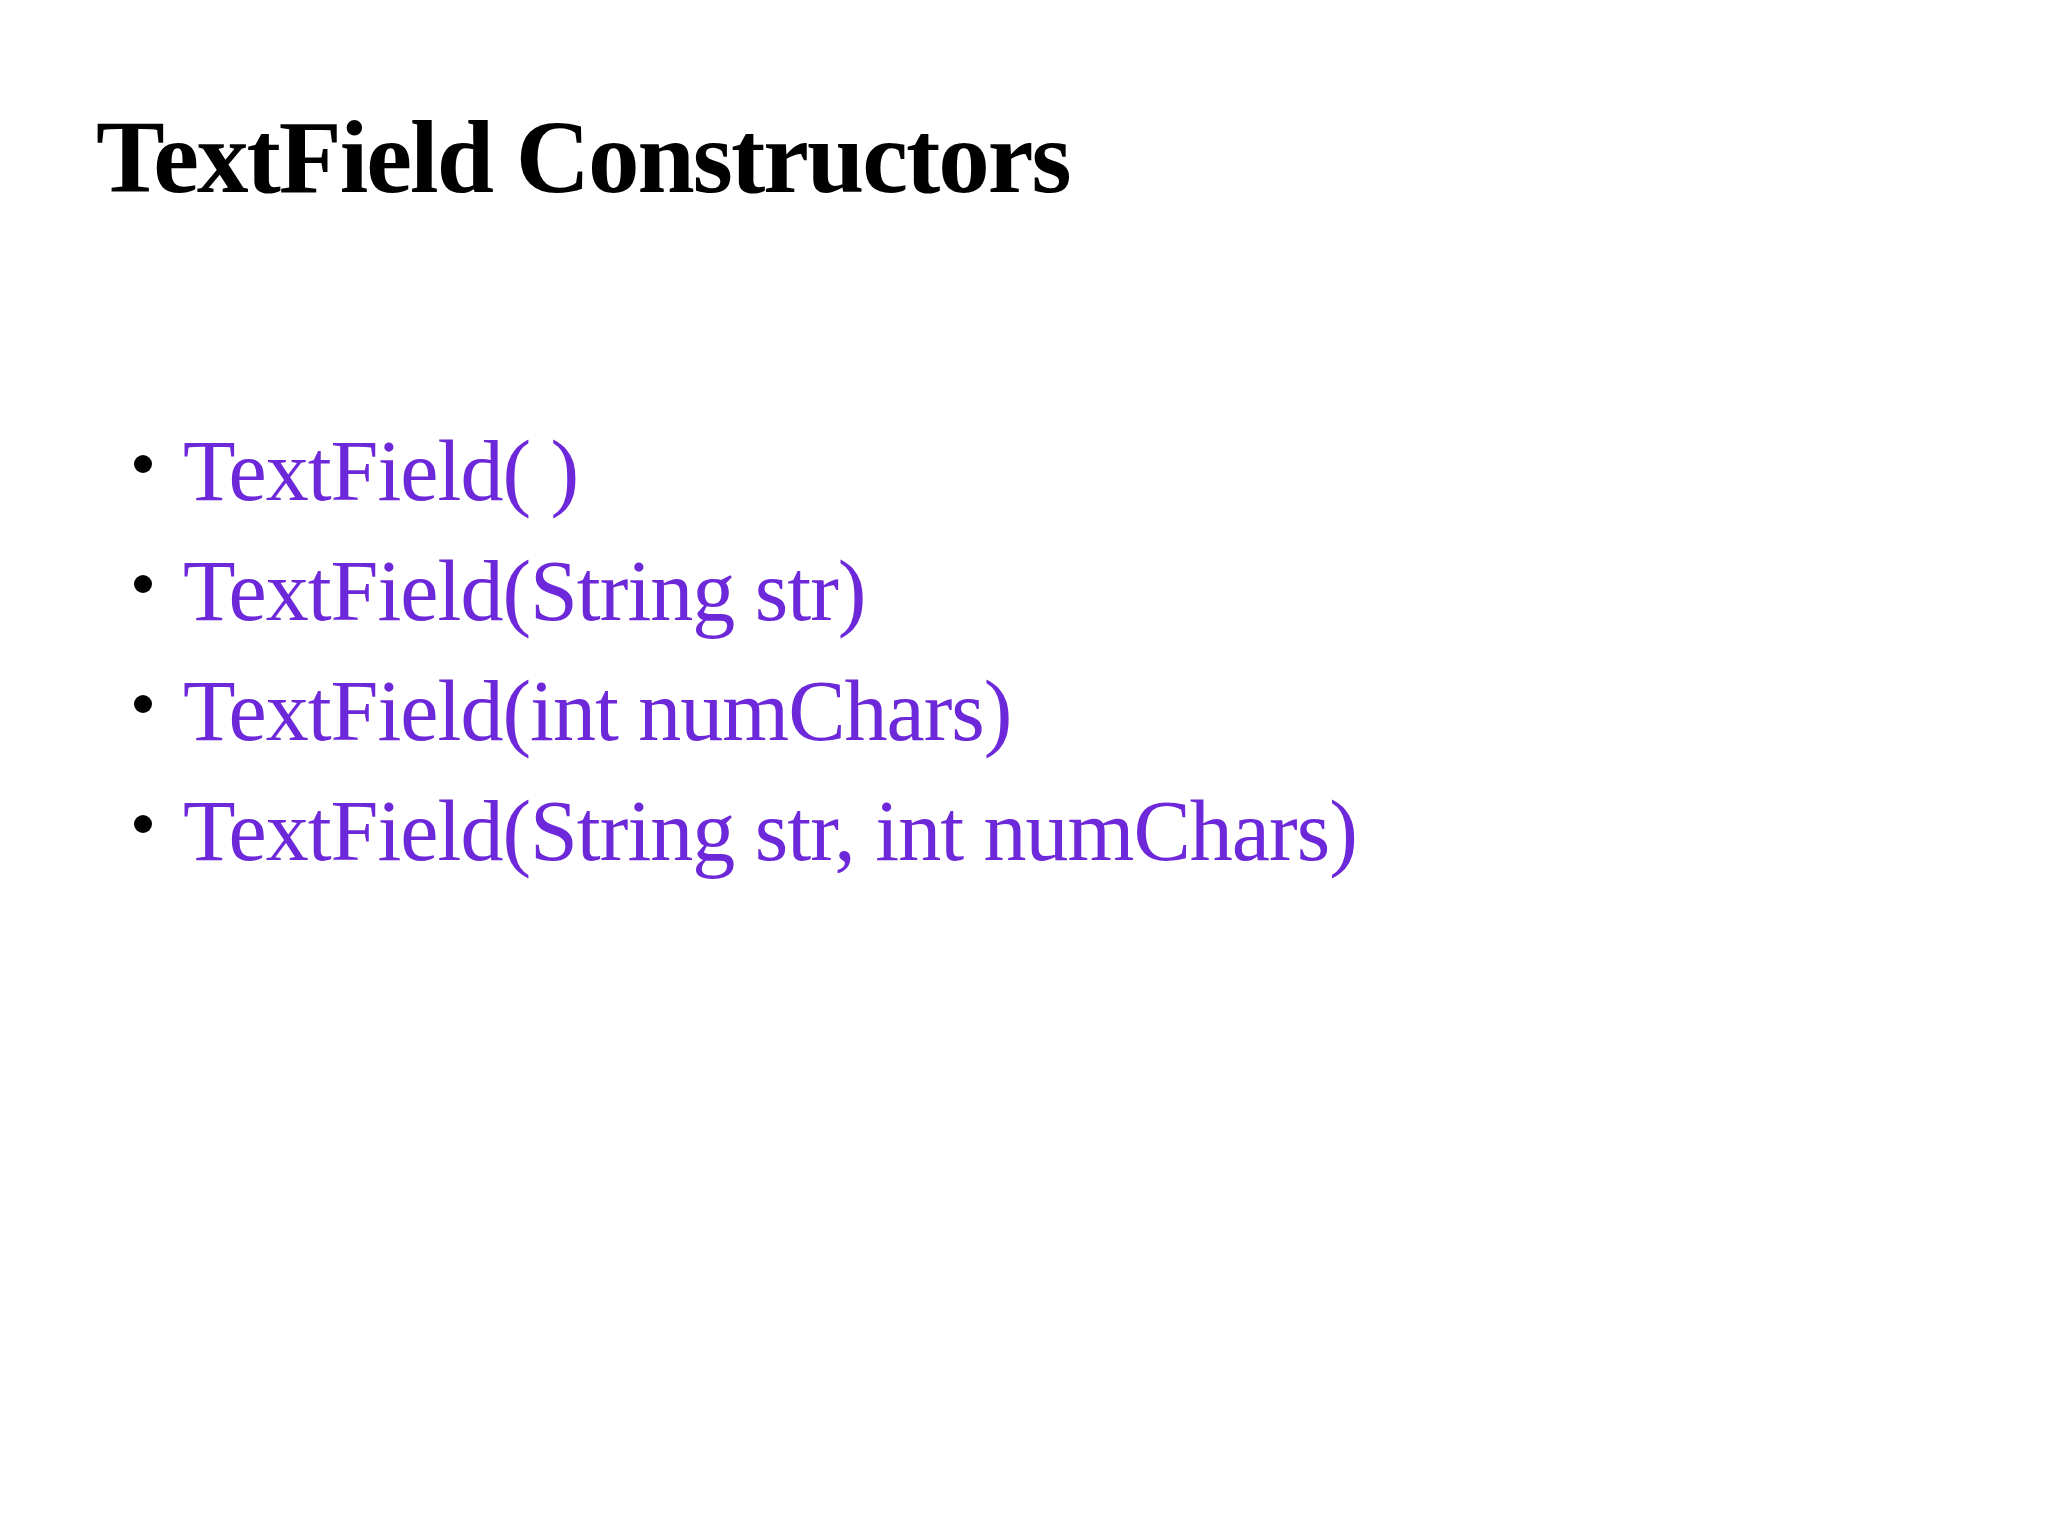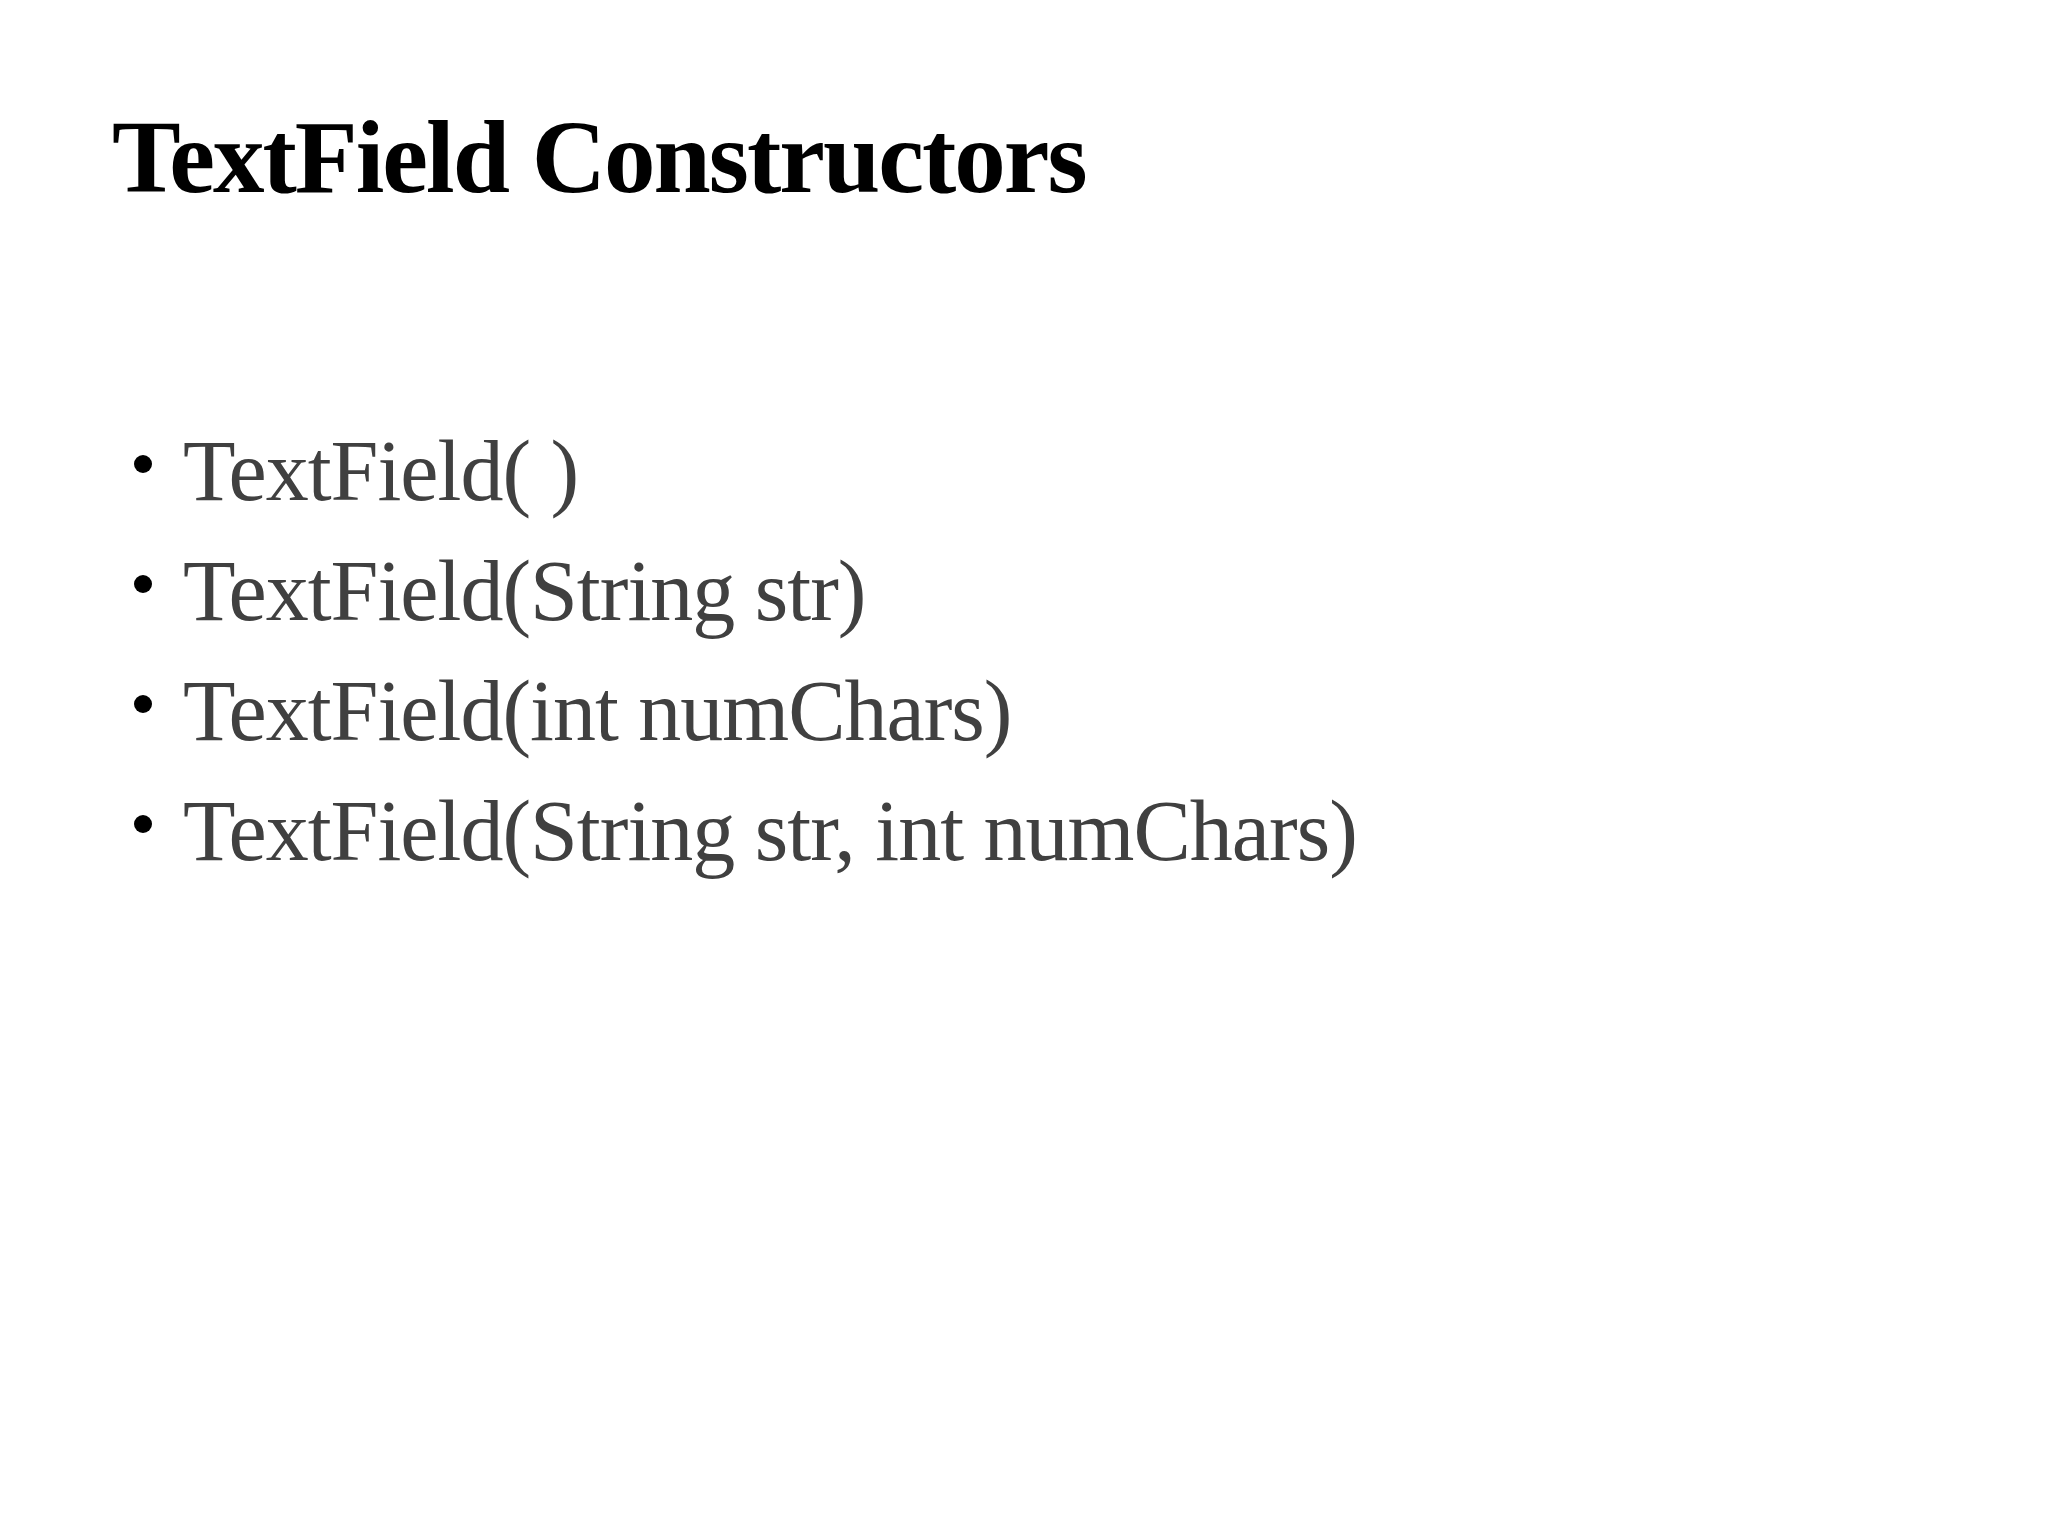--- a/index.html
+++ b/index.html
@@ -11,21 +11,21 @@
     position: relative;
     width: 2048px;
     height: 1536px;
     background: #ffffff;
     overflow: hidden;
     font-family: "Liberation Serif", "DejaVu Serif", serif;
     color: #000000;
   }
   .title {
     position: absolute;
-    left: 112px;
+    left: 96px;
     top: 106px;
     margin: 0;
     font-family: "Liberation Serif", "DejaVu Serif", serif;
     font-weight: 700;
     font-size: 103px;
     line-height: 1;
     letter-spacing: -2px;
     color: #000000;
     white-space: nowrap;
   }
@@ -48,21 +48,21 @@
   .dot {
     position: absolute;
     left: 24px;
     top: 44px;
     width: 18px;
     height: 18px;
     border-radius: 50%;
     background: #000000;
   }
   .bullet-text {
-    color: #404040;
+    color: #6d28d9;
     font-family: Liberation Serif, serif;
   }
 </style>
 </head>
 <body>
 
 <div class="slide">
   <h1 class="title">TextField Constructors</h1>
 
   <ul class="bullets">

